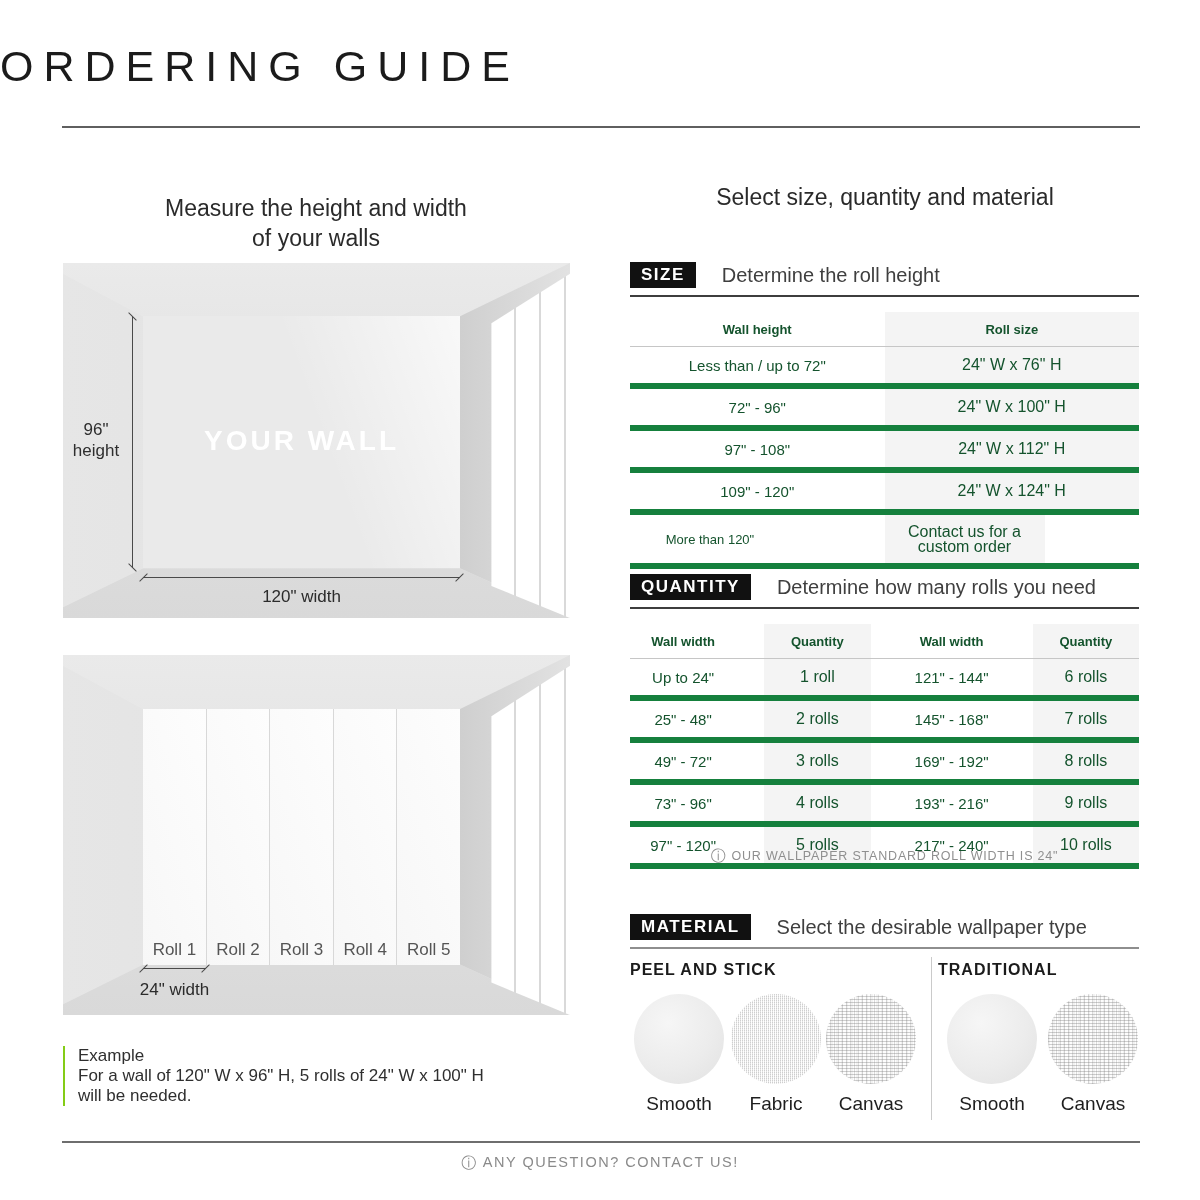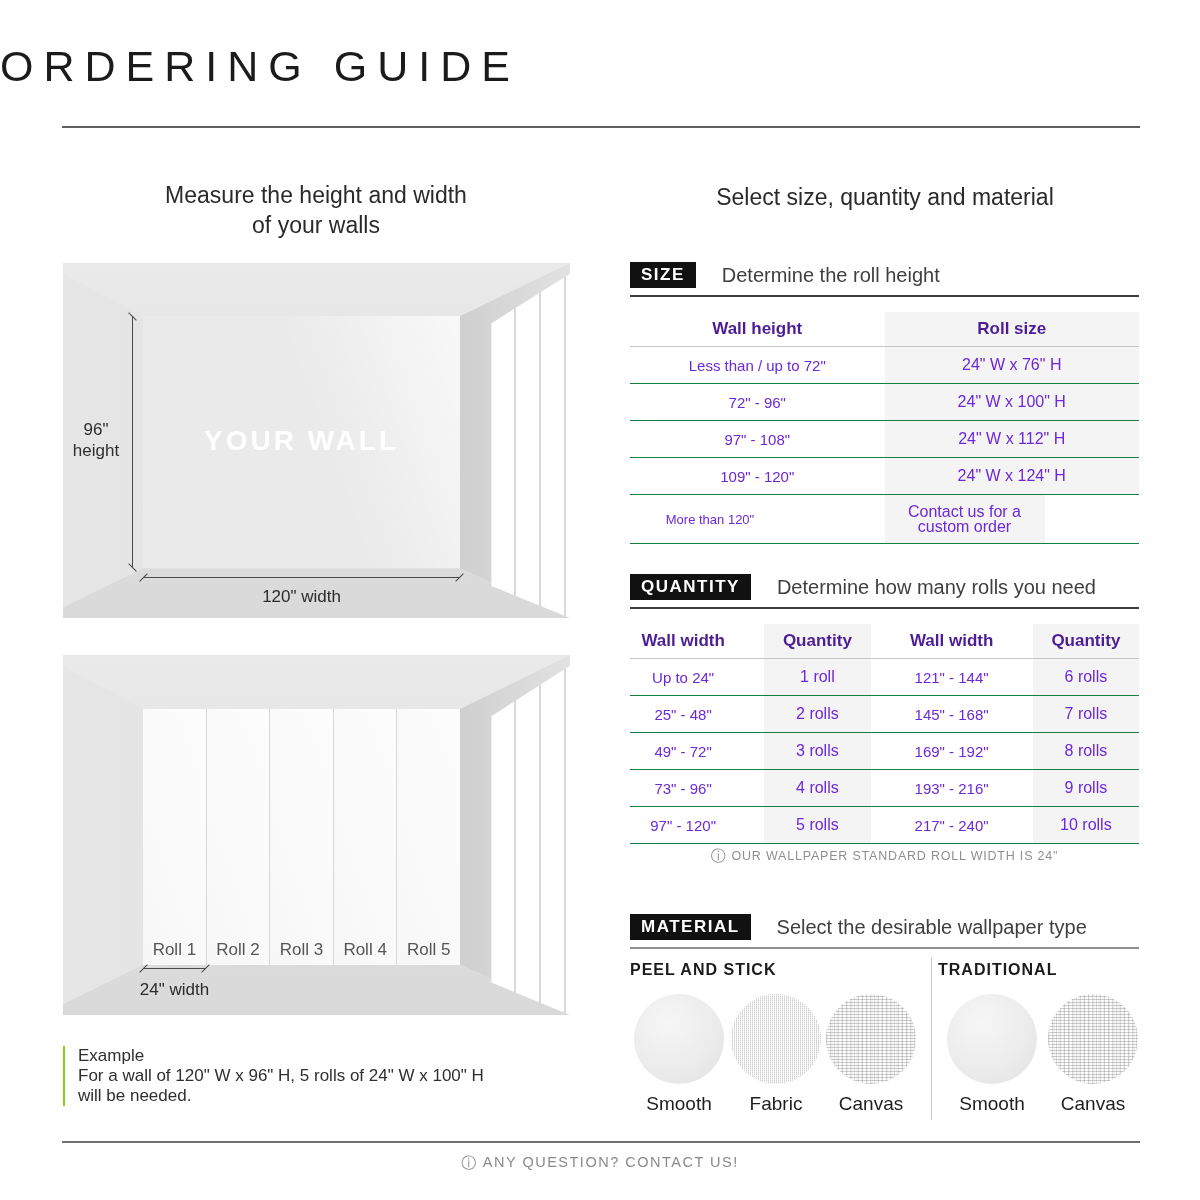--- a/index.html
+++ b/index.html
@@ -75,23 +75,23 @@
   #size-head{top:262px;} #qty-head{top:574px;} #mat-head{top:914px;border-bottom-color:#8e8e8e;}
   .badge{background:#111111;color:#ffffff;font-size:17px;font-weight:700;
          letter-spacing:1.5px;padding:3px 11px;}
   .section-title{font-size:20px;color:#3f3f3f;}
 
   .tbl{position:absolute;left:630px;width:509px;}
   #size-table{top:312px;} #qty-table{top:624px;}
   .t-row{display:grid;grid-template-columns:1fr 1fr;}
   .q-row{display:grid;grid-template-columns:repeat(4,1fr);gap:28px;}
   .t-row>div,.q-row>div{display:flex;align-items:center;justify-content:center;}
-  .head-row>div{height:34px;font-weight:700;font-size:17px;color:#4c1d95;}
+  .head-row>div{height:34px;font-weight:700;font-size:13px;color:#14532d;}
   .head-row{border-bottom:1px solid #c6c6c6;}
-  .body-row{border-bottom:1px solid #15803d;color:#6d28d9;font-size:15px;}
+  .body-row{border-bottom:6px solid #15803d;color:#14532d;font-size:15px;}
   .body-row>div{height:36px;}
   .col-shaded{background:#f4f4f4;}
   .body-row .col-shaded{font-size:16px;}
   .row-tall>div{height:48px;}
   .small-cell div{font-size:13px;line-height:15px;text-align:center;max-width:160px;}
 
   .roll-note{position:absolute;left:630px;top:847px;width:509px;text-align:center;
              font-size:12.5px;letter-spacing:0.8px;color:#8f8f8f;}
   .i-glyph{font-size:15px;margin-right:5px;vertical-align:-1px;}
 
@@ -121,21 +121,21 @@
 </style>
 </head>
 <body>
 
 <div class="page">
 
   <div class="title">ORDERING GUIDE</div>
   <div class="rule-top"></div>
 
   <div class="left-heading">
-    <span style="display:block;">Measure the height and width</span>
+    <span style="display:block;margin-top:13px;">Measure the height and width</span>
     <span style="display:block;">of your walls</span>
   </div>
 
   <div class="room" id="room1">
     <div class="r-ceiling"></div>
     <div class="r-left-wall"></div>
     <div class="r-floor"></div>
     <div class="r-right-wall"></div>
     <div class="r-window"></div>
     <div class="r-back">

